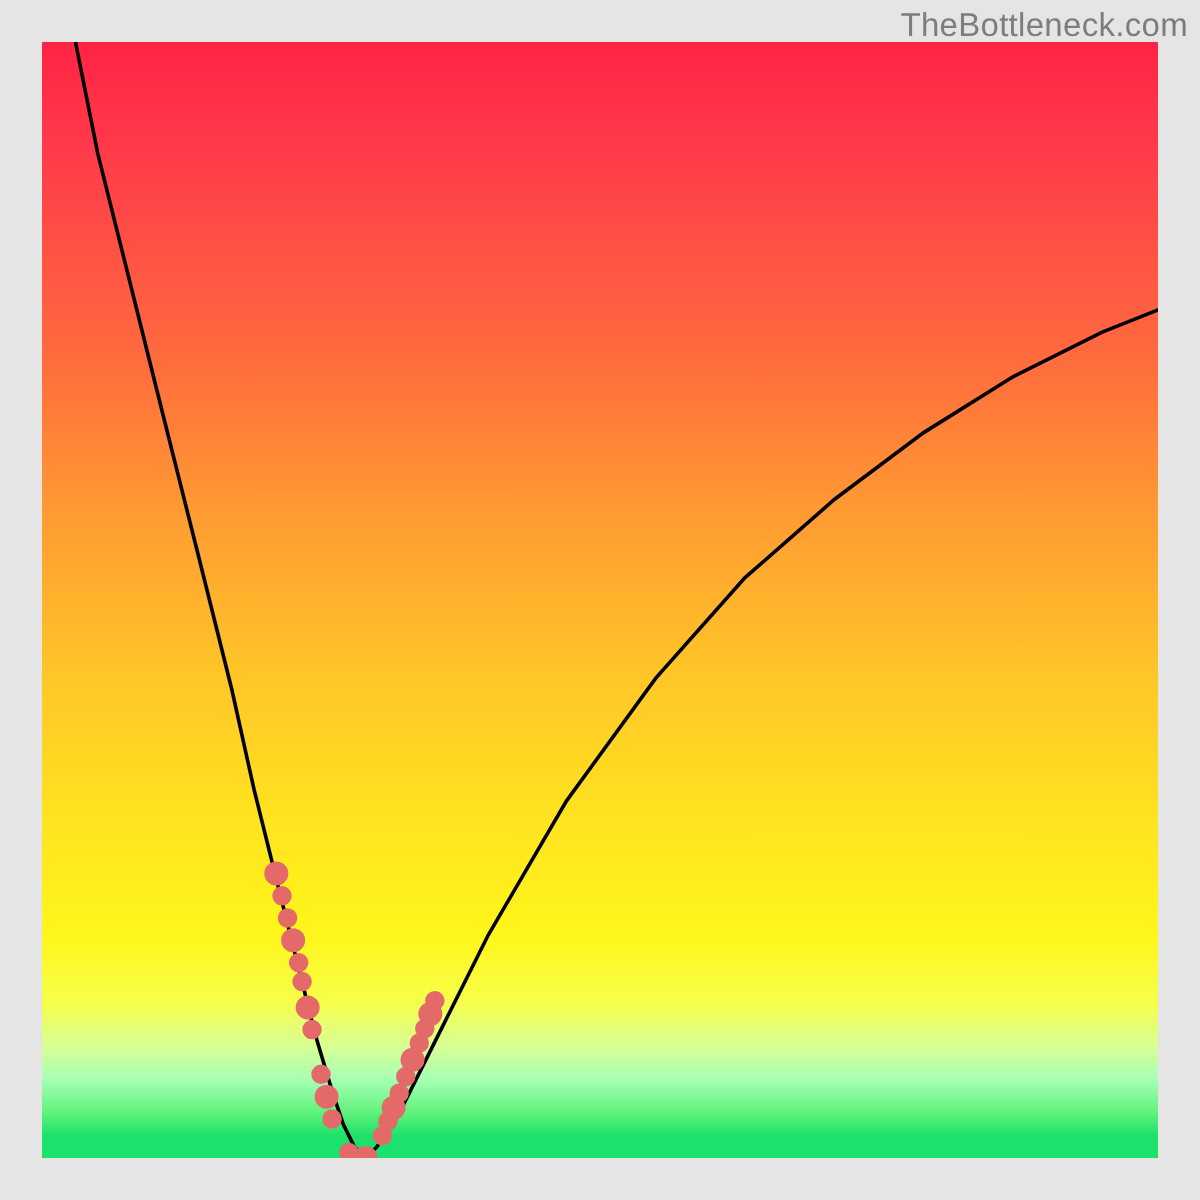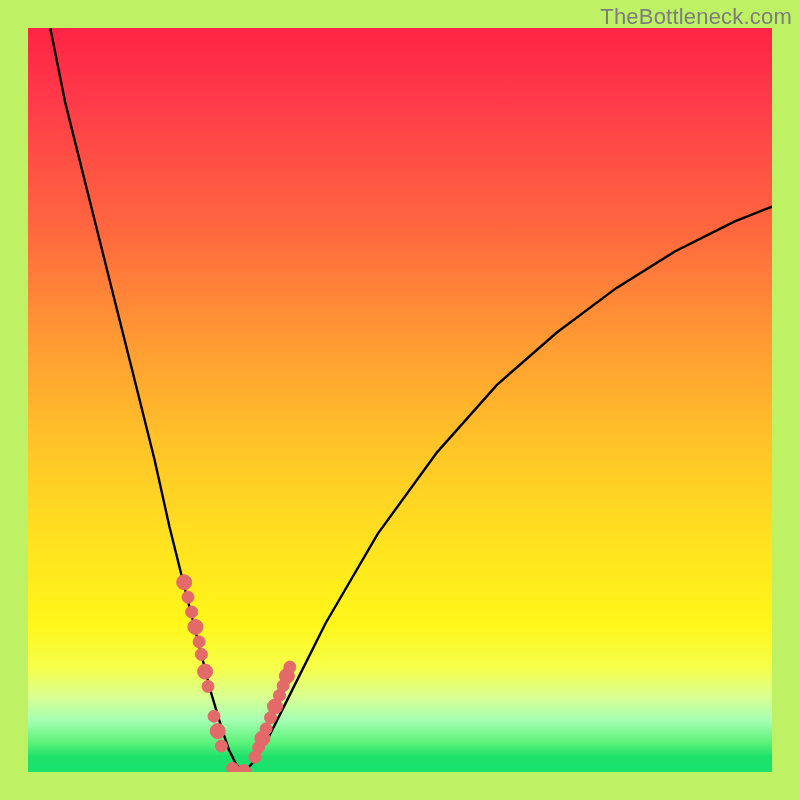--- a/index.html
+++ b/index.html
@@ -10,21 +10,21 @@
     overflow: hidden;
     background: #000;
     font-family: Arial, Helvetica, sans-serif;
   }
   .frame {
     position: absolute;
     left: 0;
     top: 0;
     width: 800px;
     height: 800px;
-    background: #bef264;
+    background: #e5e5e5;
   }
   .plot {
     position: absolute;
     left: 28px;
     top: 28px;
     width: 744px;
     height: 744px;
     
     background: linear-gradient(
       to bottom,

